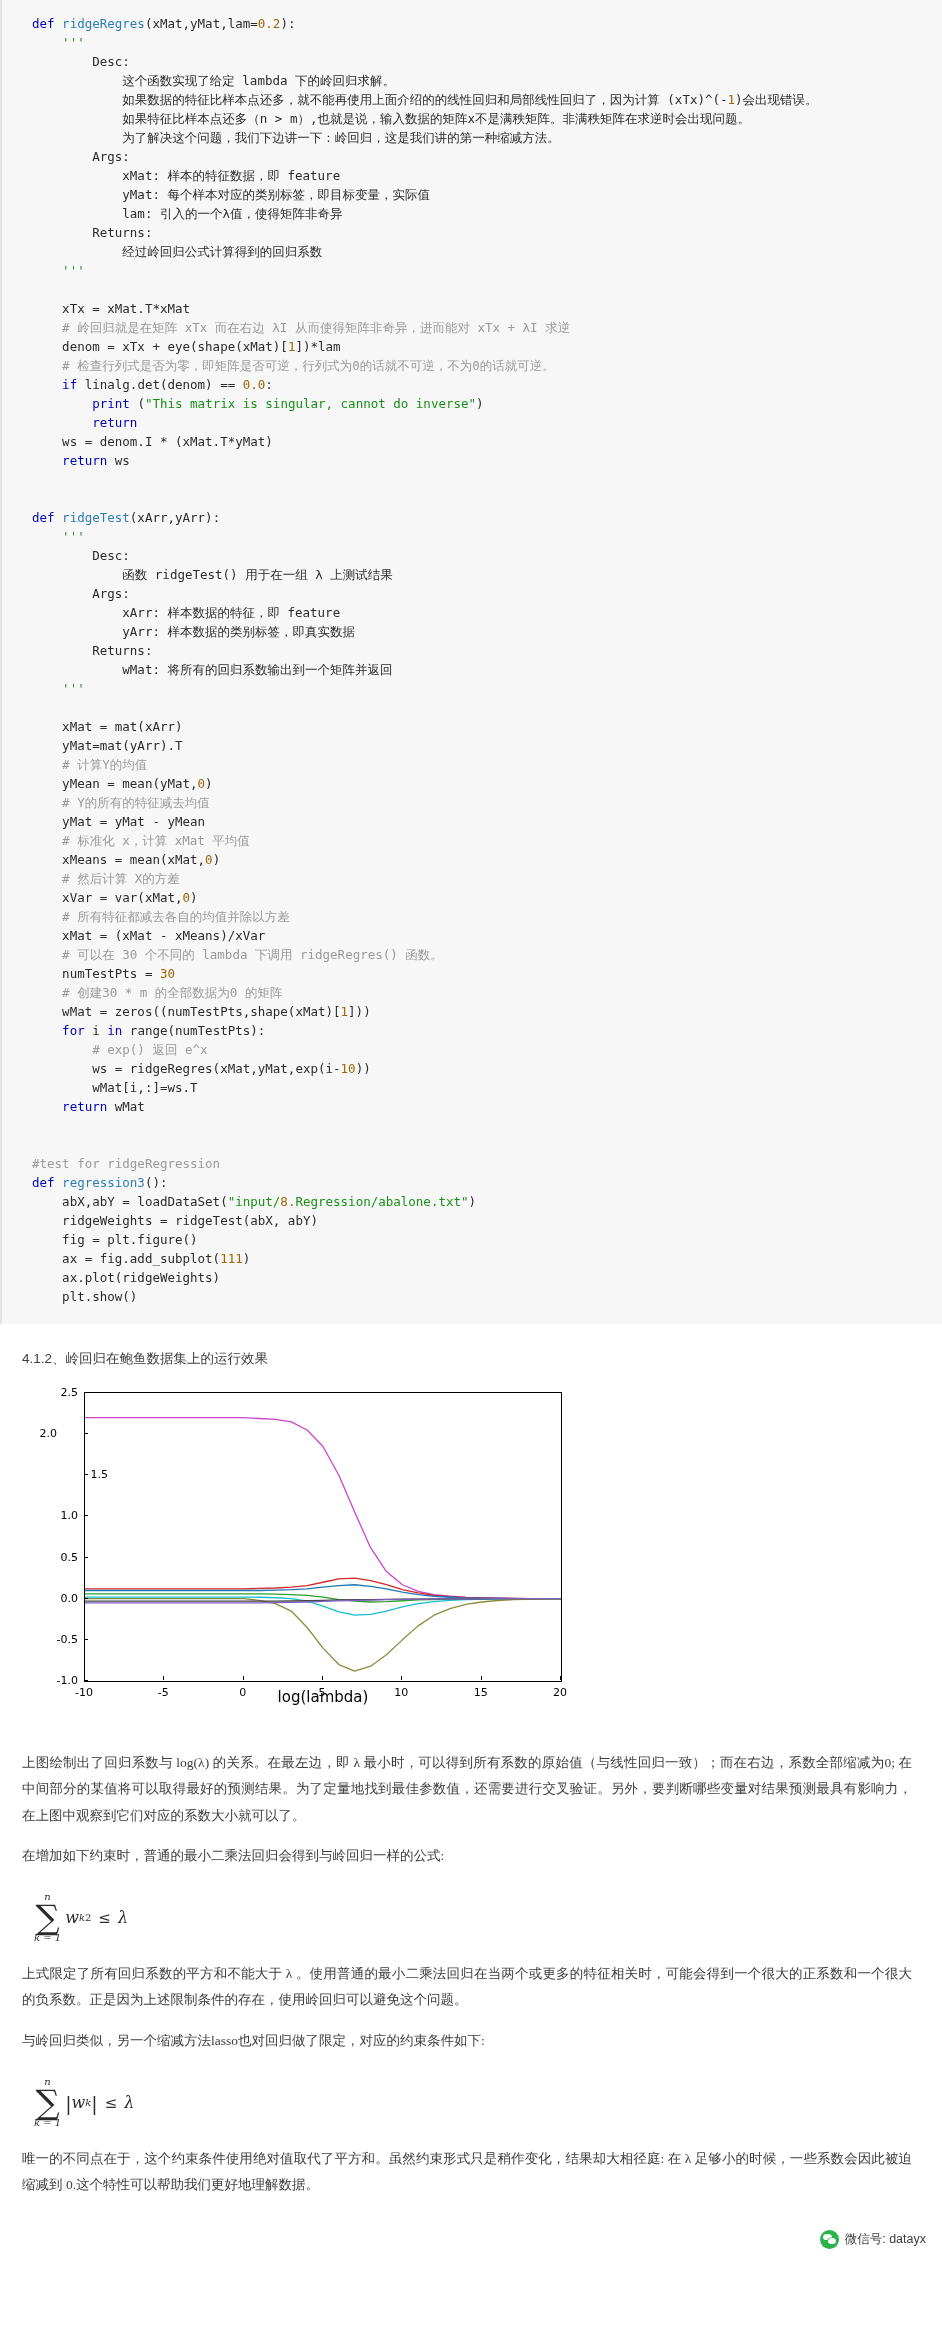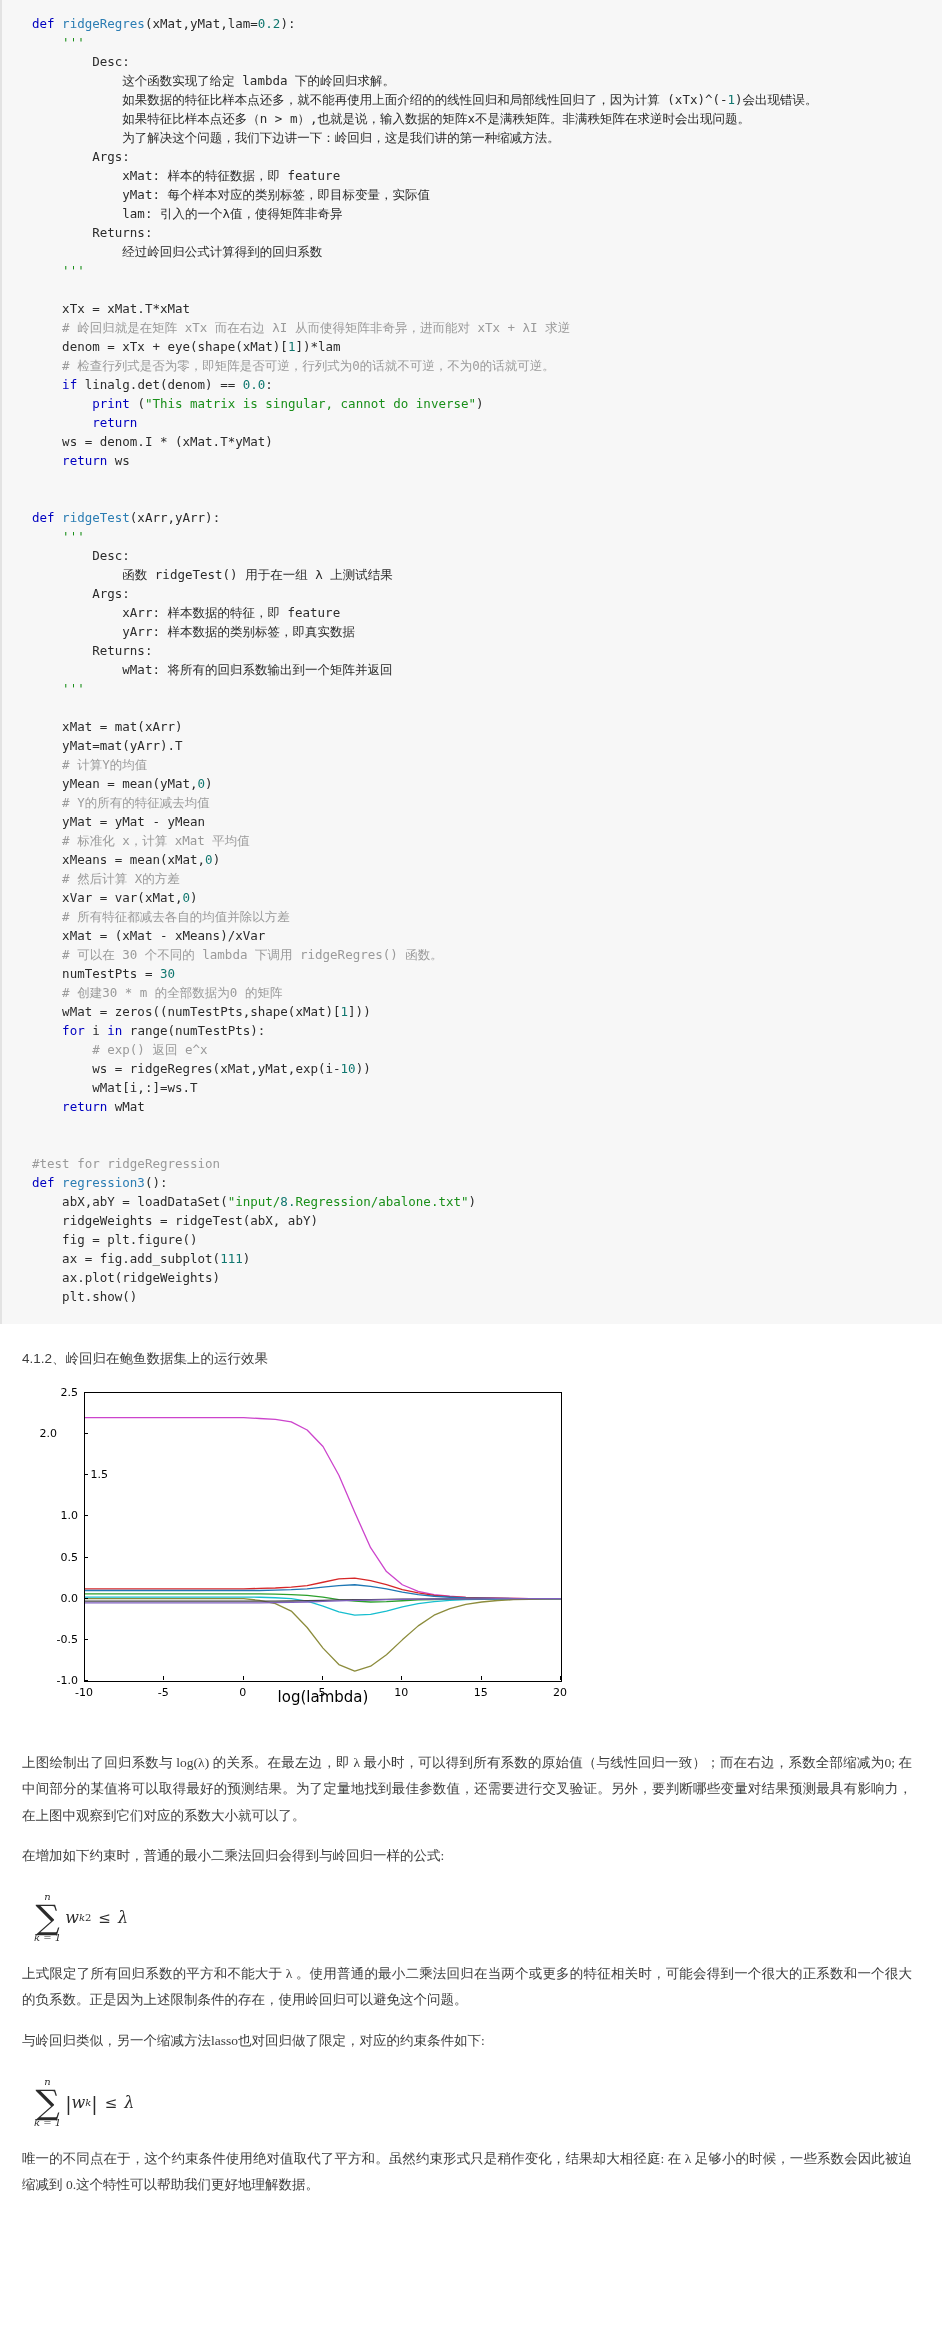--- a/index.html
+++ b/index.html
@@ -26,21 +26,21 @@
     margin: 0 0 20px 0;
     font-family: "DejaVu Sans Mono", "Liberation Mono", monospace;
     font-size: 12.5px;
     line-height: 1.52;
     white-space: pre;
     color: #2b2b2b;
     overflow: hidden;
   }
   .code-block .kw { color: #0000c0; }
   .code-block .fn { color: #2b7db3; }
-  .code-block .num { color: #0f766e; }
+  .code-block .num { color: #a16207; }
   .code-block .str { color: #1a8f1a; }
   .code-block .cmt { color: #9a9a9a; }
 
   
   .sec-head {
     font-size: 13.5px;
     color: #3d3d3d;
     margin: 26px 1px 14px 0;
     padding-left: 22px;
     font-weight: normal;
@@ -349,14 +349,20 @@
         <span class="expr">w</span>
         <span class="sub">k</span>
         <span class="bars">|</span>
       <span class="rel">≤</span>
       <span class="lam">λ</span>
     </span>
   </div>
 
   <div class="para">唯一的不同点在于，这个约束条件使用绝对值取代了平方和。虽然约束形式只是稍作变化，结果却大相径庭: 在 λ 足够小的时候，一些系数会因此被迫缩减到 0.这个特性可以帮助我们更好地理解数据。</div>
 
+  <div class="footer">
+    <div class="wechat-badge">
+      <span class="wechat-icon"></span>
+      <span>微信号: datayx</span>
+    </div>
+  </div>
 
 </div>
 
 </body></html>

